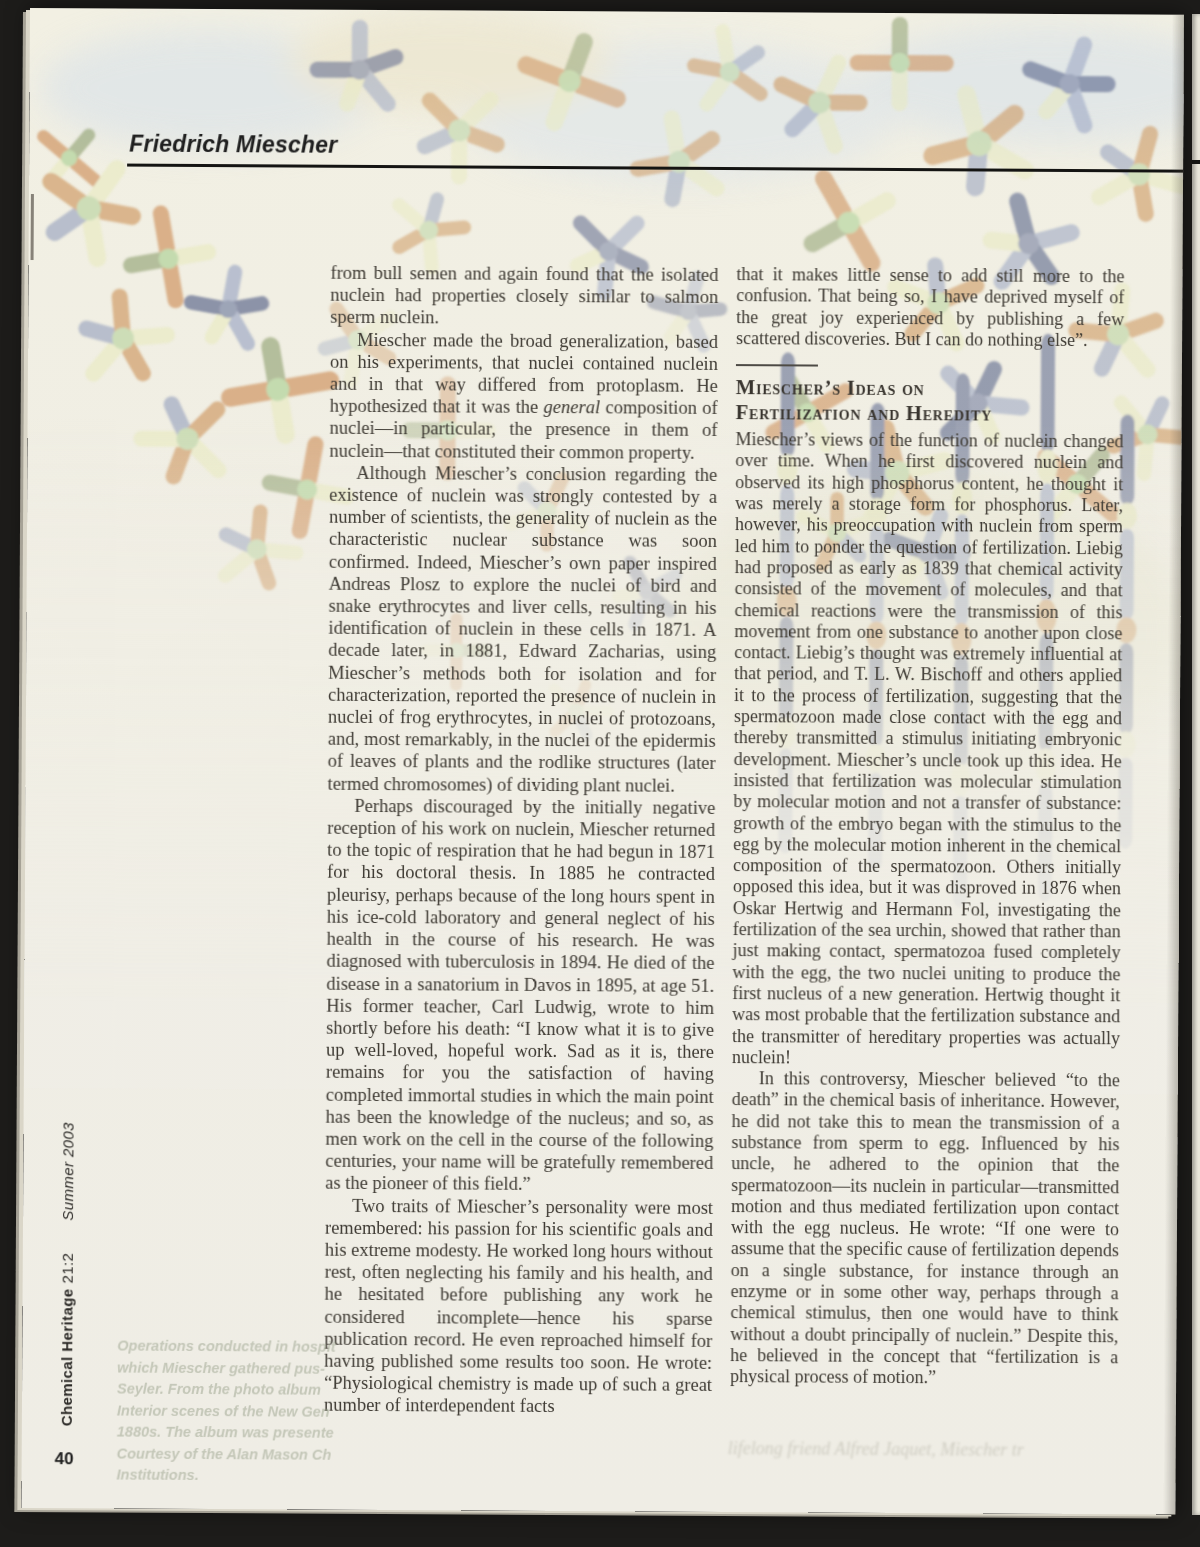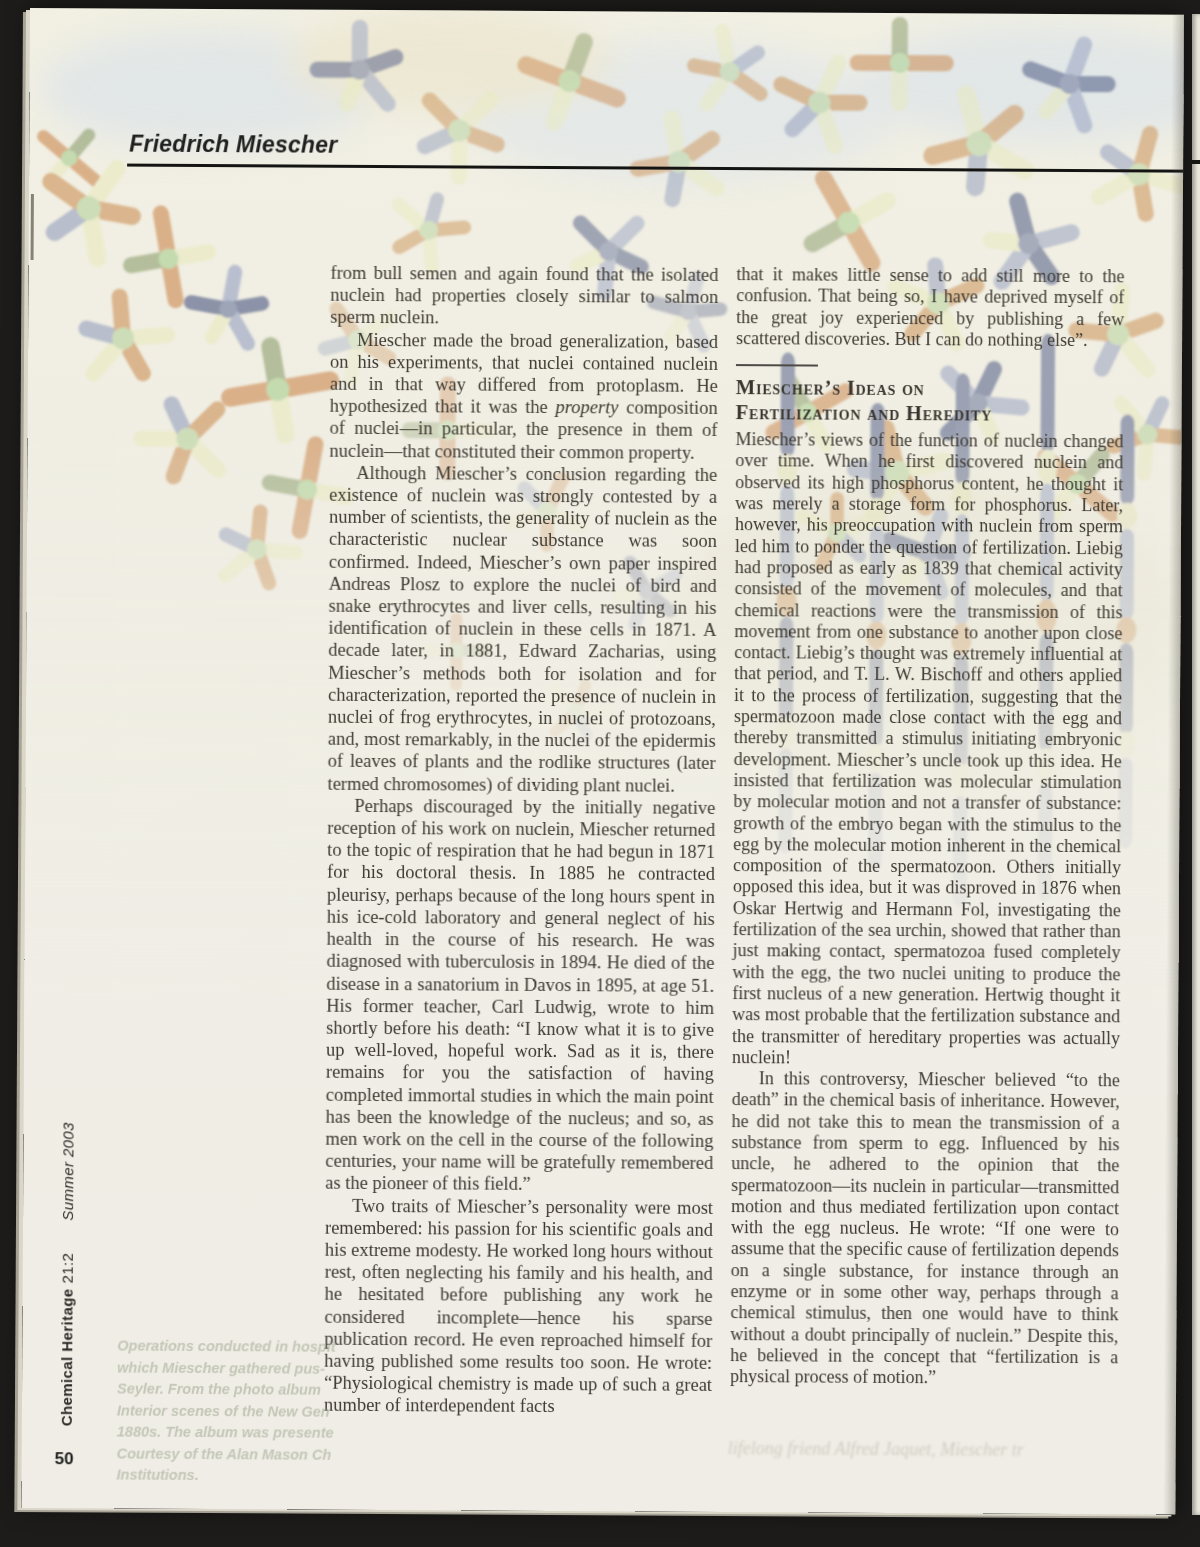--- a/index.html
+++ b/index.html
@@ -204,21 +204,21 @@
     <div class="art-fade"></div>
   </div>
 
   <div class="staple"></div>
 
   <div class="running-header">Friedrich Miescher</div>
   <div class="header-rule"></div>
 
   <div class="col col-left">
     <p>from bull semen and again found that the isolated nuclein had properties closely similar to salmon sperm nuclein.</p>
-    <p class="indent">Miescher made the broad generalization, based on his experiments, that nuclei contained nuclein and in that way differed from protoplasm. He hypothesized that it was the <i>property</i> composition of nuclei—in particular, the presence in them of nuclein—that constituted their common property.</p>
+    <p class="indent">Miescher made the broad generalization, based on his experiments, that nuclei contained nuclein and in that way differed from protoplasm. He hypothesized that it was the <i>general</i> composition of nuclei—in particular, the presence in them of nuclein—that constituted their common property.</p>
     <p class="indent">Although Miescher’s conclusion regarding the existence of nuclein was strongly contested by a number of scientists, the generality of nuclein as the characteristic nuclear substance was soon confirmed. Indeed, Miescher’s own paper inspired Andreas Plosz to explore the nuclei of bird and snake erythrocytes and liver cells, resulting in his identification of nuclein in these cells in 1871. A decade later, in 1881, Edward Zacharias, using Miescher’s methods both for isolation and for characterization, reported the presence of nuclein in nuclei of frog erythrocytes, in nuclei of protozoans, and, most remarkably, in the nuclei of the epidermis of leaves of plants and the rodlike structures (later termed chromosomes) of dividing plant nuclei.</p>
     <p class="indent">Perhaps discouraged by the initially negative reception of his work on nuclein, Miescher returned to the topic of respiration that he had begun in 1871 for his doctoral thesis. In 1885 he contracted pleurisy, perhaps because of the long hours spent in his ice-cold laboratory and general neglect of his health in the course of his research. He was diagnosed with tuberculosis in 1894. He died of the disease in a sanatorium in Davos in 1895, at age 51. His former teacher, Carl Ludwig, wrote to him shortly before his death: “I know what it is to give up well-loved, hopeful work. Sad as it is, there remains for you the satisfaction of having completed immortal studies in which the main point has been the knowledge of the nucleus; and so, as men work on the cell in the course of the following centuries, your name will be gratefully remembered as the pioneer of this field.”</p>
     <p class="indent">Two traits of Miescher’s personality were most remembered: his passion for his scientific goals and his extreme modesty. He worked long hours without rest, often neglecting his family and his health, and he hesitated before publishing any work he considered incomplete—hence his sparse publication record. He even reproached himself for having published some results too soon. He wrote: “Physiological chemistry is made up of such a great number of interdependent facts</p>
   </div>
 
   <div class="col col-right">
     <p>that it makes little sense to add still more to the confusion. That being so, I have deprived myself of the great joy experienced by publishing a few scattered discoveries. But I can do nothing else”.</p>
     <div class="section-rule"></div>
     <h2 class="section-heading"><span>Miescher’s Ideas on</span><br>
       <span>Fertilization and Heredity</span></h2>
@@ -234,19 +234,19 @@
     <div>1880s. The album was presente</div>
     <div>Courtesy of the Alan Mason Ch</div>
     <div>Institutions.</div>
   </div>
 
   <div class="ghost-fragment">lifelong friend Alfred Jaquet, Miescher tr</div>
 
   <div class="sidebar">
     <span class="j-title">Chemical Heritage</span><span class="j-issue">21:2</span><span class="j-season">Summer 2003</span>
   </div>
-  <div class="page-number">50</div>
+  <div class="page-number">40</div>
 
 </div>
 
 <div class="sliver">
   <div class="sliver-rule"></div>
 </div>
 
 </body></html>

